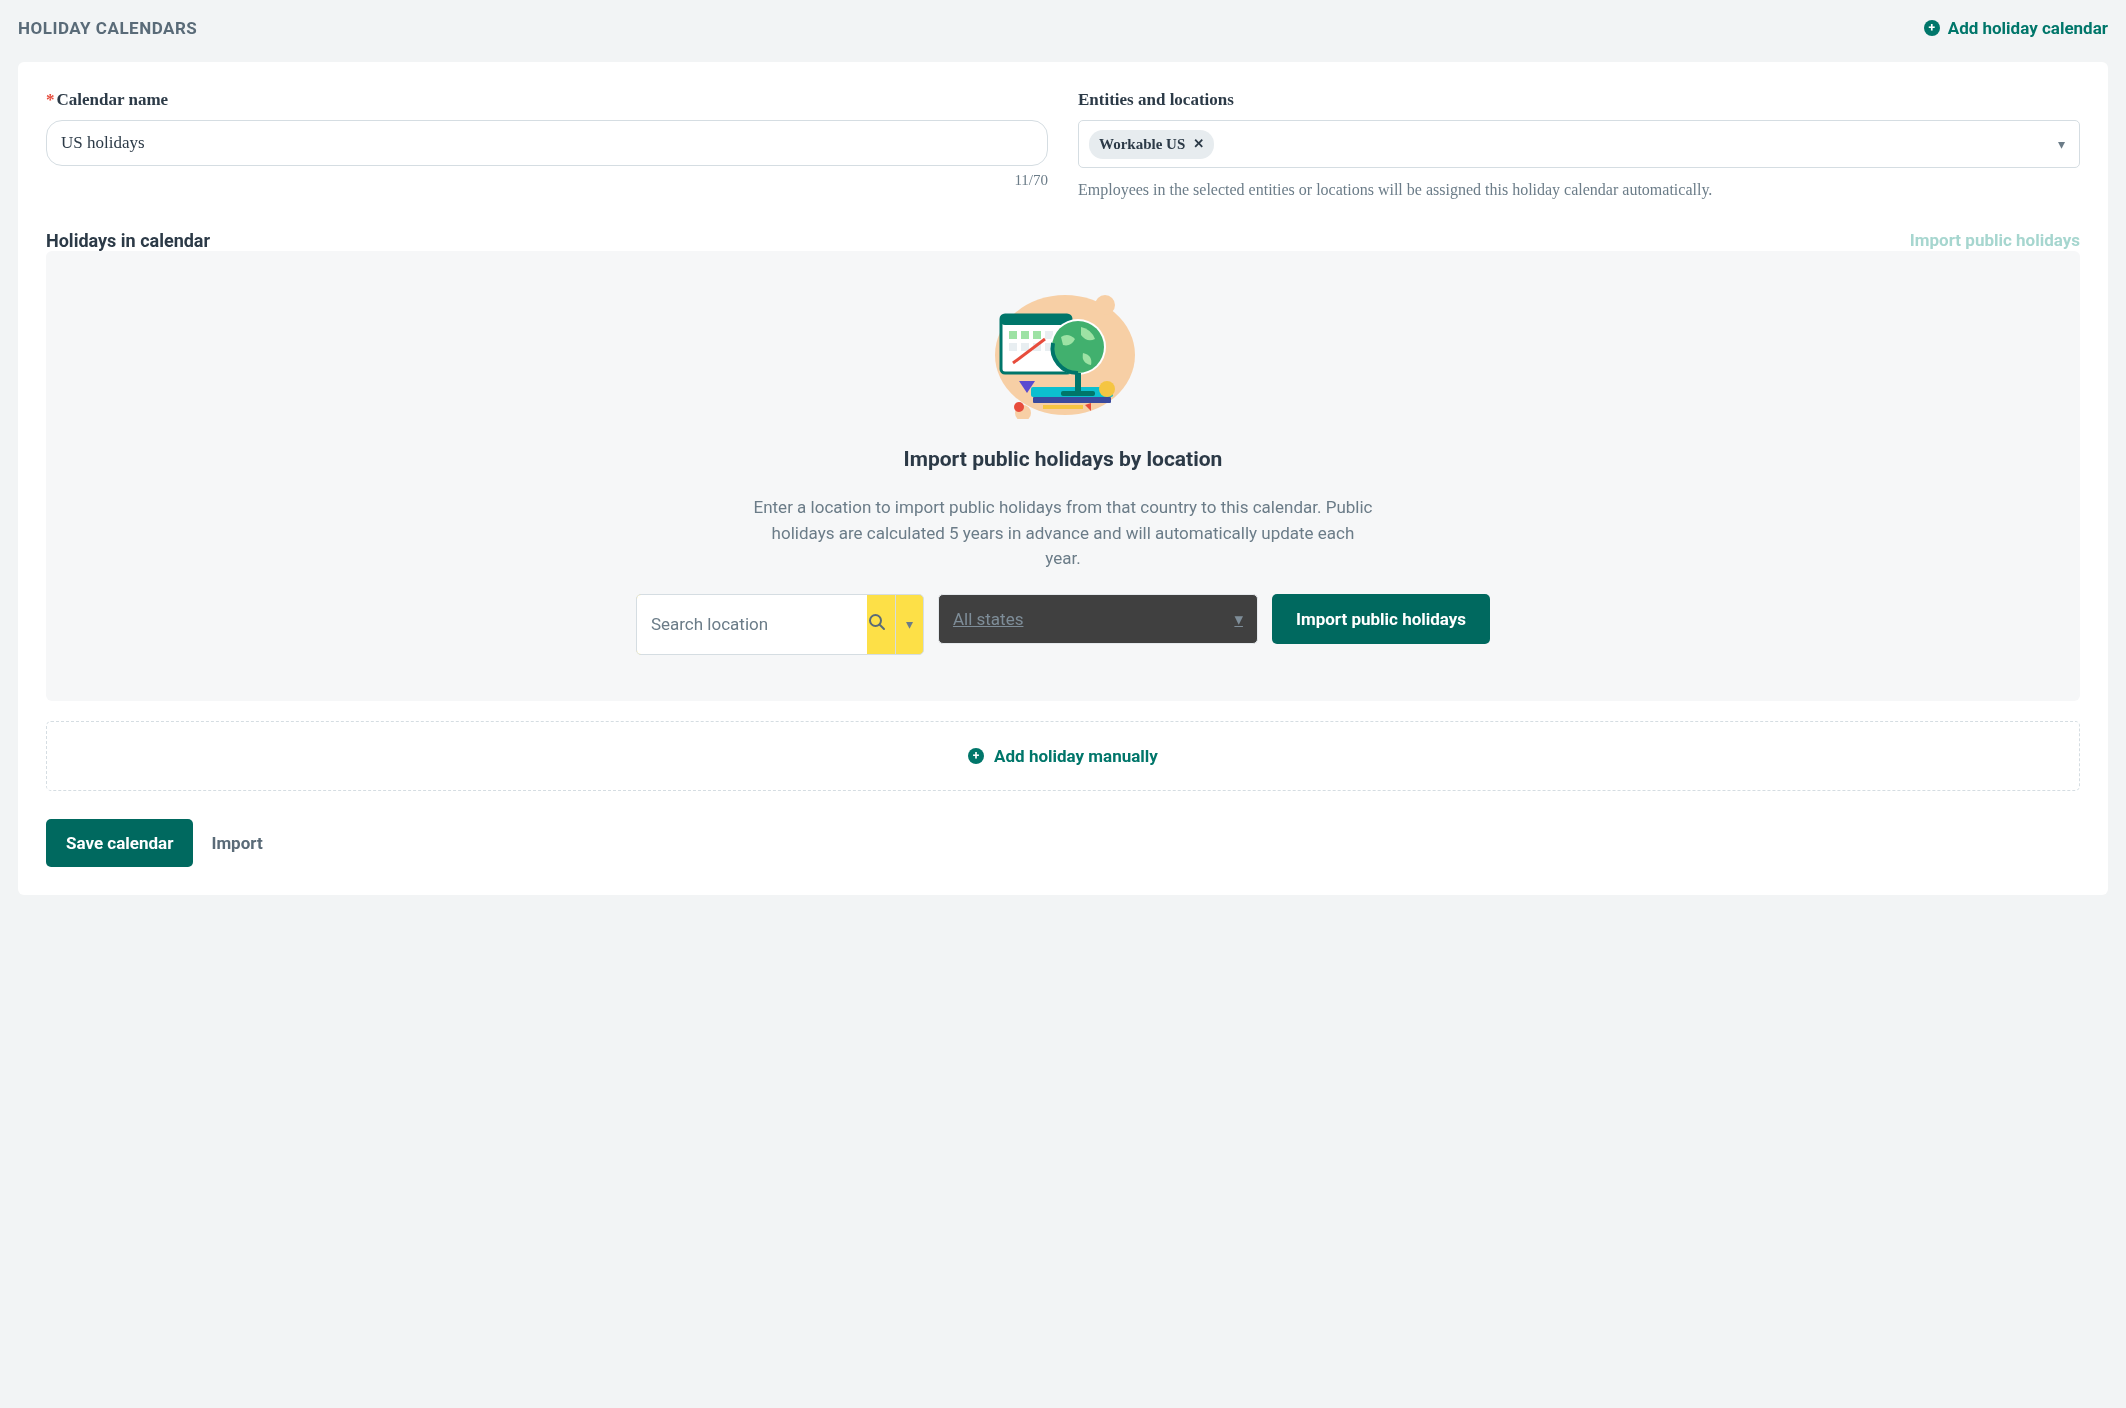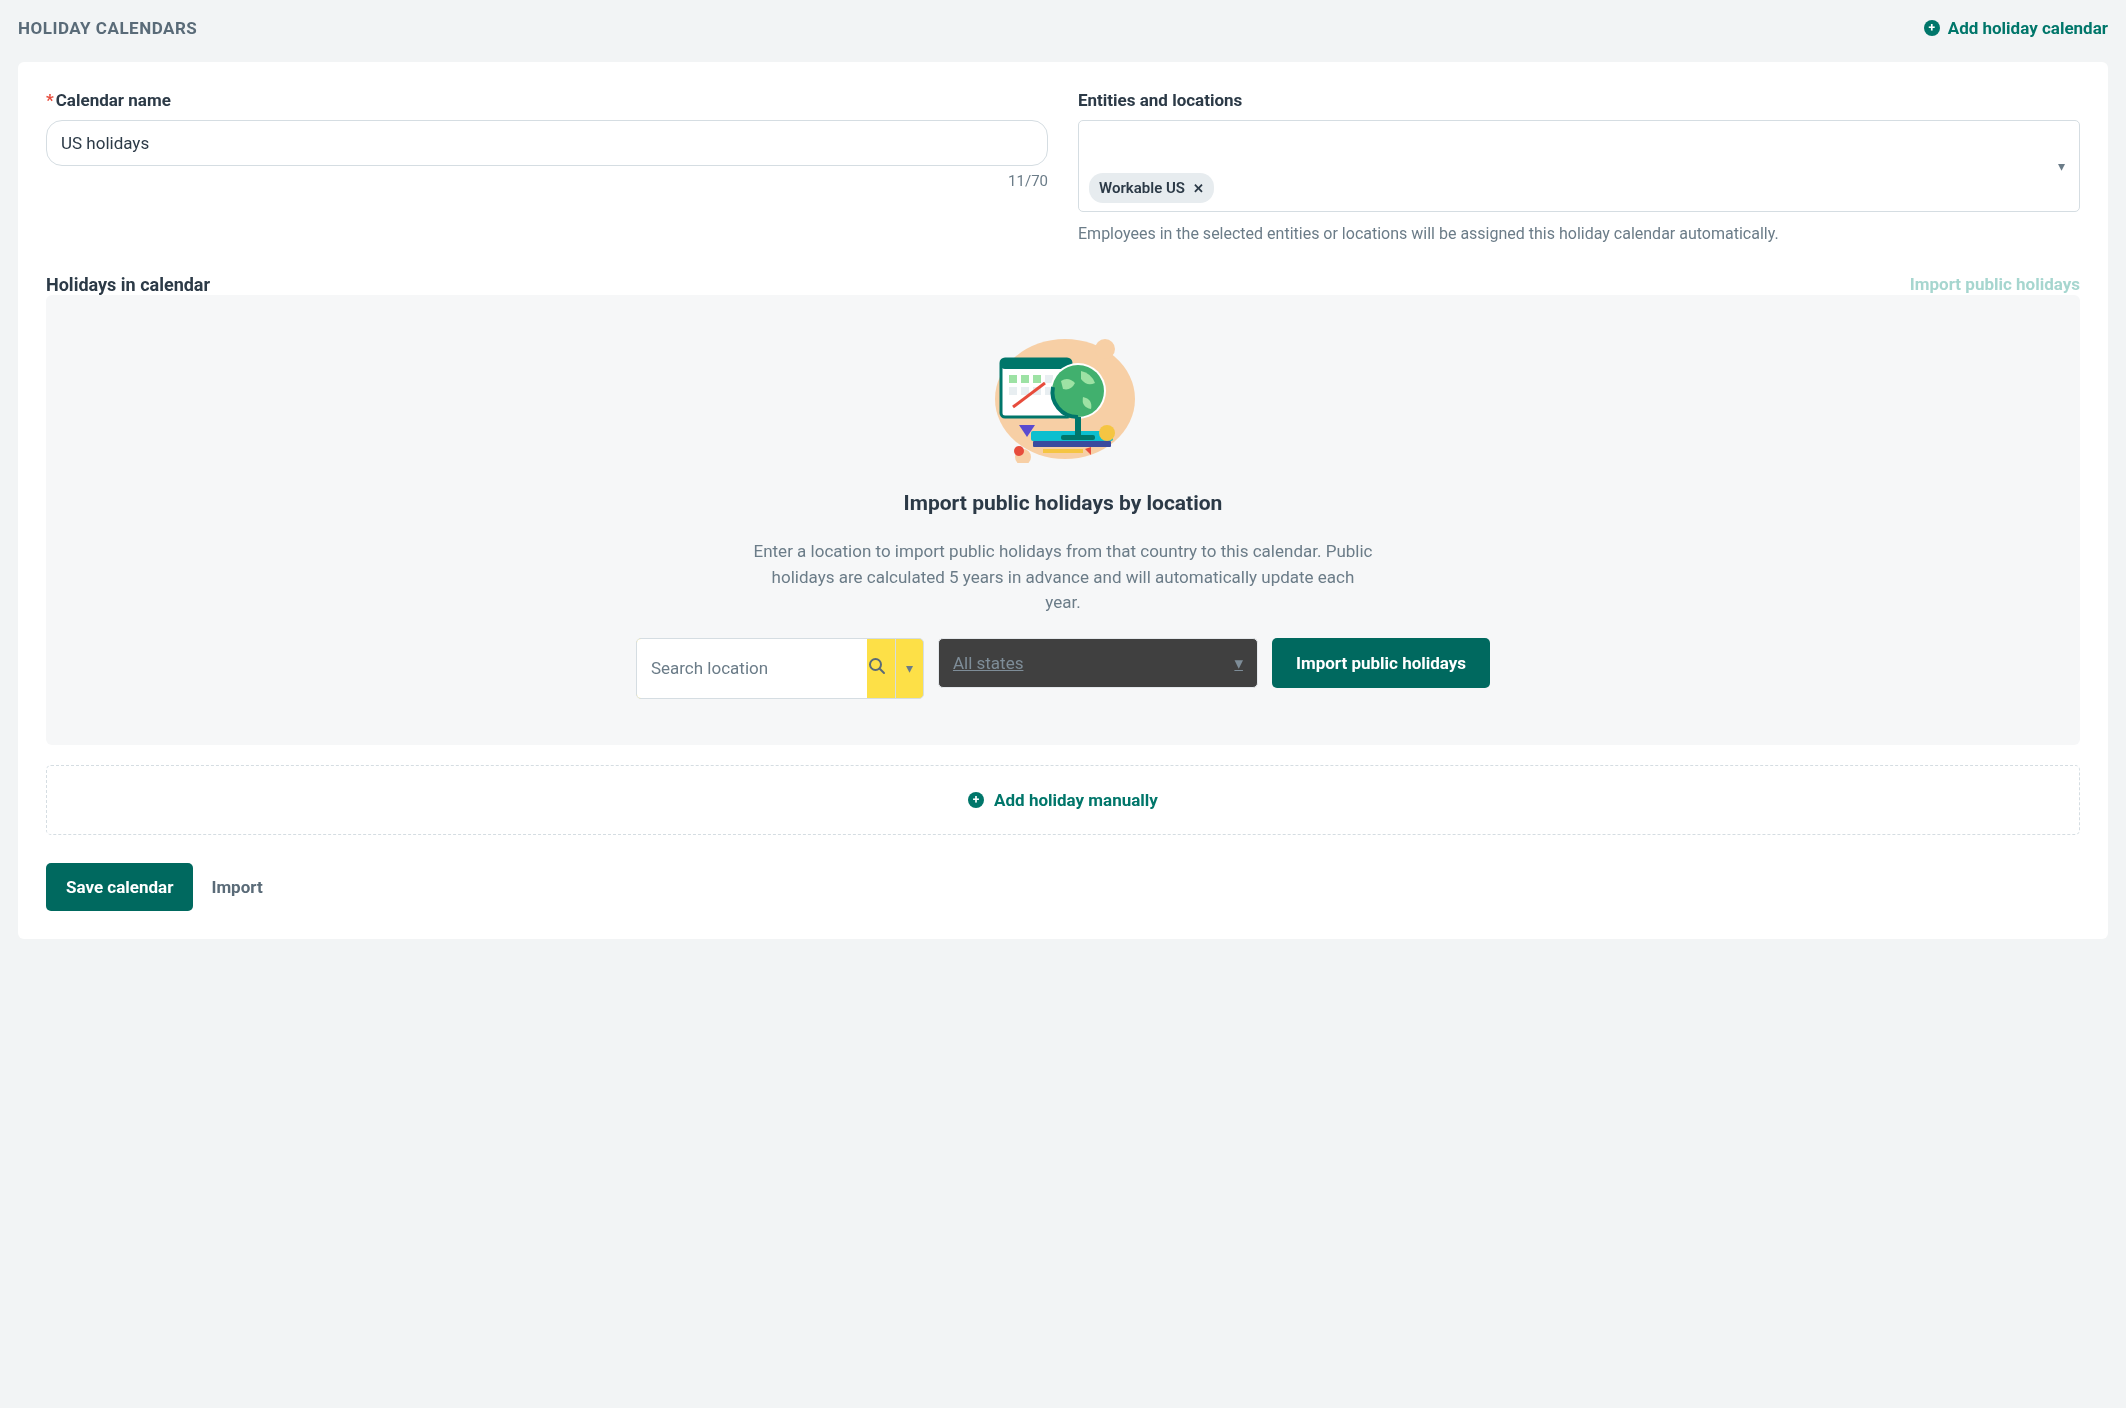--- a/index.html
+++ b/index.html
@@ -52,20 +52,21 @@
       border-radius: 6px;
       padding: 28px;
     }
     .top-row {
       display: flex;
       gap: 30px;
       margin-bottom: 28px;
     }
     .field-col {
       flex: 1;
+      font-family: Liberation Serif, serif;
     }
     .field-label {
       font-size: 17px;
       font-weight: 700;
       color: #2c3a47;
       margin-bottom: 10px;
       display: block;
     }
     .required-asterisk {
       color: #e74c3c;
@@ -99,21 +100,20 @@
     .tag-chip {
       display: inline-flex;
       align-items: center;
       gap: 8px;
       background: #e7ecef;
       padding: 6px 10px;
       border-radius: 14px;
       font-size: 15px;
       font-weight: 600;
       color: #2c3a47;
-      margin-top: 44px;
     }
     .tag-remove {
       font-size: 13px;
       cursor: pointer;
       color: #2c3a47;
       font-weight: bold;
     }
     .chevron-down {
       position: absolute;
       right: 14px;

